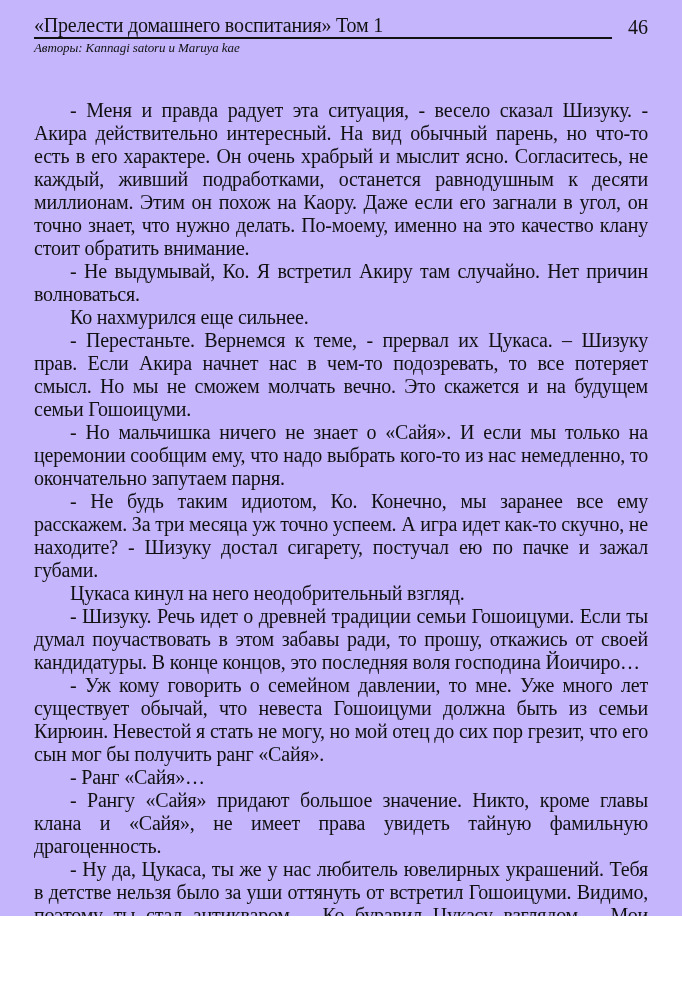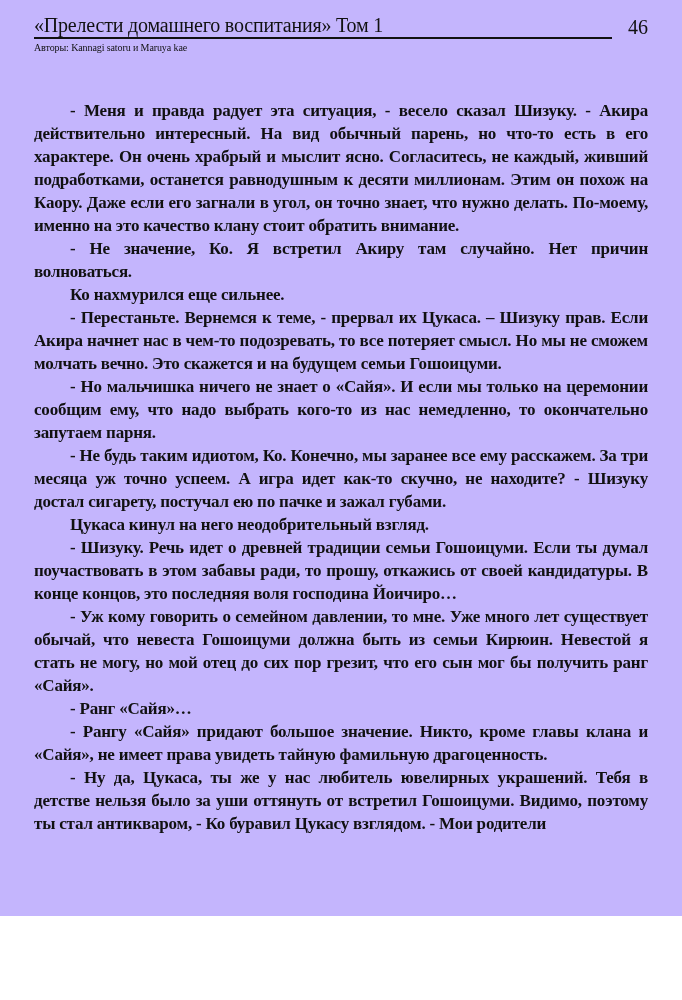--- a/index.html
+++ b/index.html
@@ -31,32 +31,32 @@
     letter-spacing: -0.2px;
     white-space: nowrap;
   }
   .page-num {
     font-size: 20px;
     line-height: 22px;
     margin-left: 16px;
     padding-bottom: 1px;
   }
   .authors-line {
-    font-size: 10px;
+    font-size: 13px;
     line-height: 16px;
     margin-top: 1px;
     letter-spacing: -0.1px;
+    font-style: italic;
   }
   .body-text {
     padding: 43px 34px 0 34px;
-    font-size: 17px;
+    font-size: 20px;
     line-height: 23px;
     text-align: justify;
     letter-spacing: -0.2px;
-    font-weight: bold;
   }
   .body-text p.para {
     margin: 0;
     text-indent: 36px;
   }
 </style>
 </head>
 <body>
 
 <div class="page">
@@ -65,21 +65,21 @@
       <div class="title-area">
         <span class="page-title">«Прелести домашнего воспитания» Том 1</span>
       </div>
       <span class="page-num">46</span>
     </div>
     <div class="authors-line">Авторы: Kannagi satoru и Maruya kae</div>
   </div>
 
   <div class="body-text">
       <p class="para">- Меня и правда радует эта ситуация, - весело сказал Шизуку. - Акира действительно интересный. На вид обычный парень, но что-то есть в его характере. Он очень храбрый и мыслит ясно. Согласитесь, не каждый, живший подработками, останется равнодушным к десяти миллионам. Этим он похож на Каору. Даже если его загнали в угол, он точно знает, что нужно делать. По-моему, именно на это качество клану стоит обратить внимание.</p>
-      <p class="para">- Не значение, Ко. Я встретил Акиру там случайно. Нет причин волноваться.</p>
+      <p class="para">- Не выдумывай, Ко. Я встретил Акиру там случайно. Нет причин волноваться.</p>
       <p class="para">Ко нахмурился еще сильнее.</p>
       <p class="para">- Перестаньте. Вернемся к теме, - прервал их Цукаса. – Шизуку прав. Если Акира начнет нас в чем-то подозревать, то все потеряет смысл. Но мы не сможем молчать вечно. Это скажется и на будущем семьи Гошоицуми.</p>
       <p class="para">- Но мальчишка ничего не знает о «Сайя». И если мы только на церемонии сообщим ему, что надо выбрать кого-то из нас немедленно, то окончательно запутаем парня.</p>
       <p class="para">- Не будь таким идиотом, Ко. Конечно, мы заранее все ему расскажем. За три месяца уж точно успеем. А игра идет как-то скучно, не находите? - Шизуку достал сигарету, постучал ею по пачке и зажал губами.</p>
       <p class="para">Цукаса кинул на него неодобрительный взгляд.</p>
       <p class="para">- Шизуку. Речь идет о древней традиции семьи Гошоицуми. Если ты думал поучаствовать в этом забавы ради, то прошу, откажись от своей кандидатуры. В конце концов, это последняя воля господина Йоичиро…</p>
       <p class="para">- Уж кому говорить о семейном давлении, то мне. Уже много лет существует обычай, что невеста Гошоицуми должна быть из семьи Кирюин. Невестой я стать не могу, но мой отец до сих пор грезит, что его сын мог бы получить ранг «Сайя».</p>
       <p class="para">- Ранг «Сайя»…</p>
       <p class="para">- Рангу «Сайя» придают большое значение. Никто, кроме главы клана и «Сайя», не имеет права увидеть тайную фамильную драгоценность.</p>
       <p class="para">- Ну да, Цукаса, ты же у нас любитель ювелирных украшений. Тебя в детстве нельзя было за уши оттянуть от встретил Гошоицуми. Видимо, поэтому ты стал антикваром, - Ко буравил Цукасу взглядом. - Мои родители</p>

